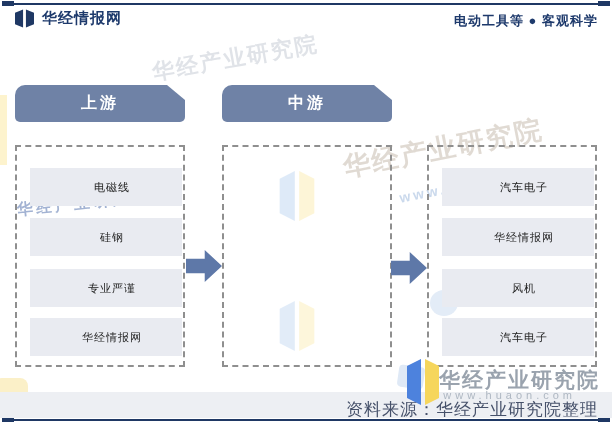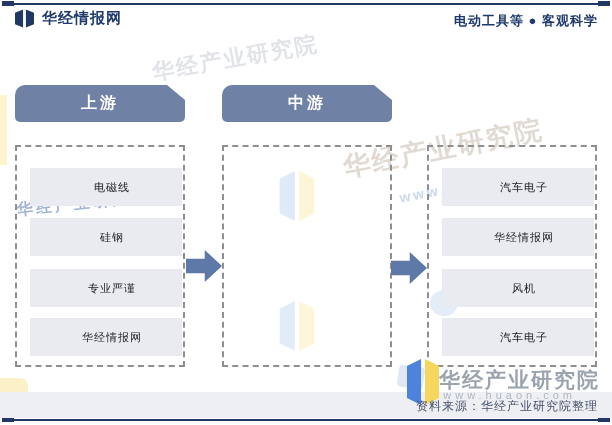--- a/index.html
+++ b/index.html
@@ -50,21 +50,21 @@
   .mid-item{left:236px;top:245px;}
 
   
   .arrow{position:absolute;width:36px;height:32px;background:#5e78a8;z-index:2;
          clip-path:polygon(0 27%,52% 27%,52% 0,100% 50%,52% 100%,52% 73%,0 73%);}
   .arrow1{left:186px;top:250px}
   .arrow2{left:391px;top:252px}
 
   
   .band{position:absolute;left:0;top:392px;width:612px;height:26px;background:#edeff3;z-index:1;}
-  .source{position:absolute;right:14px;top:398px;font-size:12px;color:#46516a;
+  .source{position:absolute;right:14px;top:398px;font-size:17px;color:#46516a;
           letter-spacing:1px;z-index:3;}
   .flogo{position:absolute;left:406px;top:358px;z-index:2;}
   .fl-text{position:absolute;right:12px;top:366px;font-size:21px;font-weight:bold;
            color:#9aa3ae;letter-spacing:2px;z-index:1;}
   .fl-url{position:absolute;right:36px;top:389px;font-size:11px;color:#aeb7c2;
           letter-spacing:4px;z-index:2;}
 
   
   .wm{position:absolute;z-index:1;pointer-events:none;}
   .wm-t1{left:340px;top:150px;font-size:27px;font-weight:bold;color:#c3b7a8;opacity:.5;

